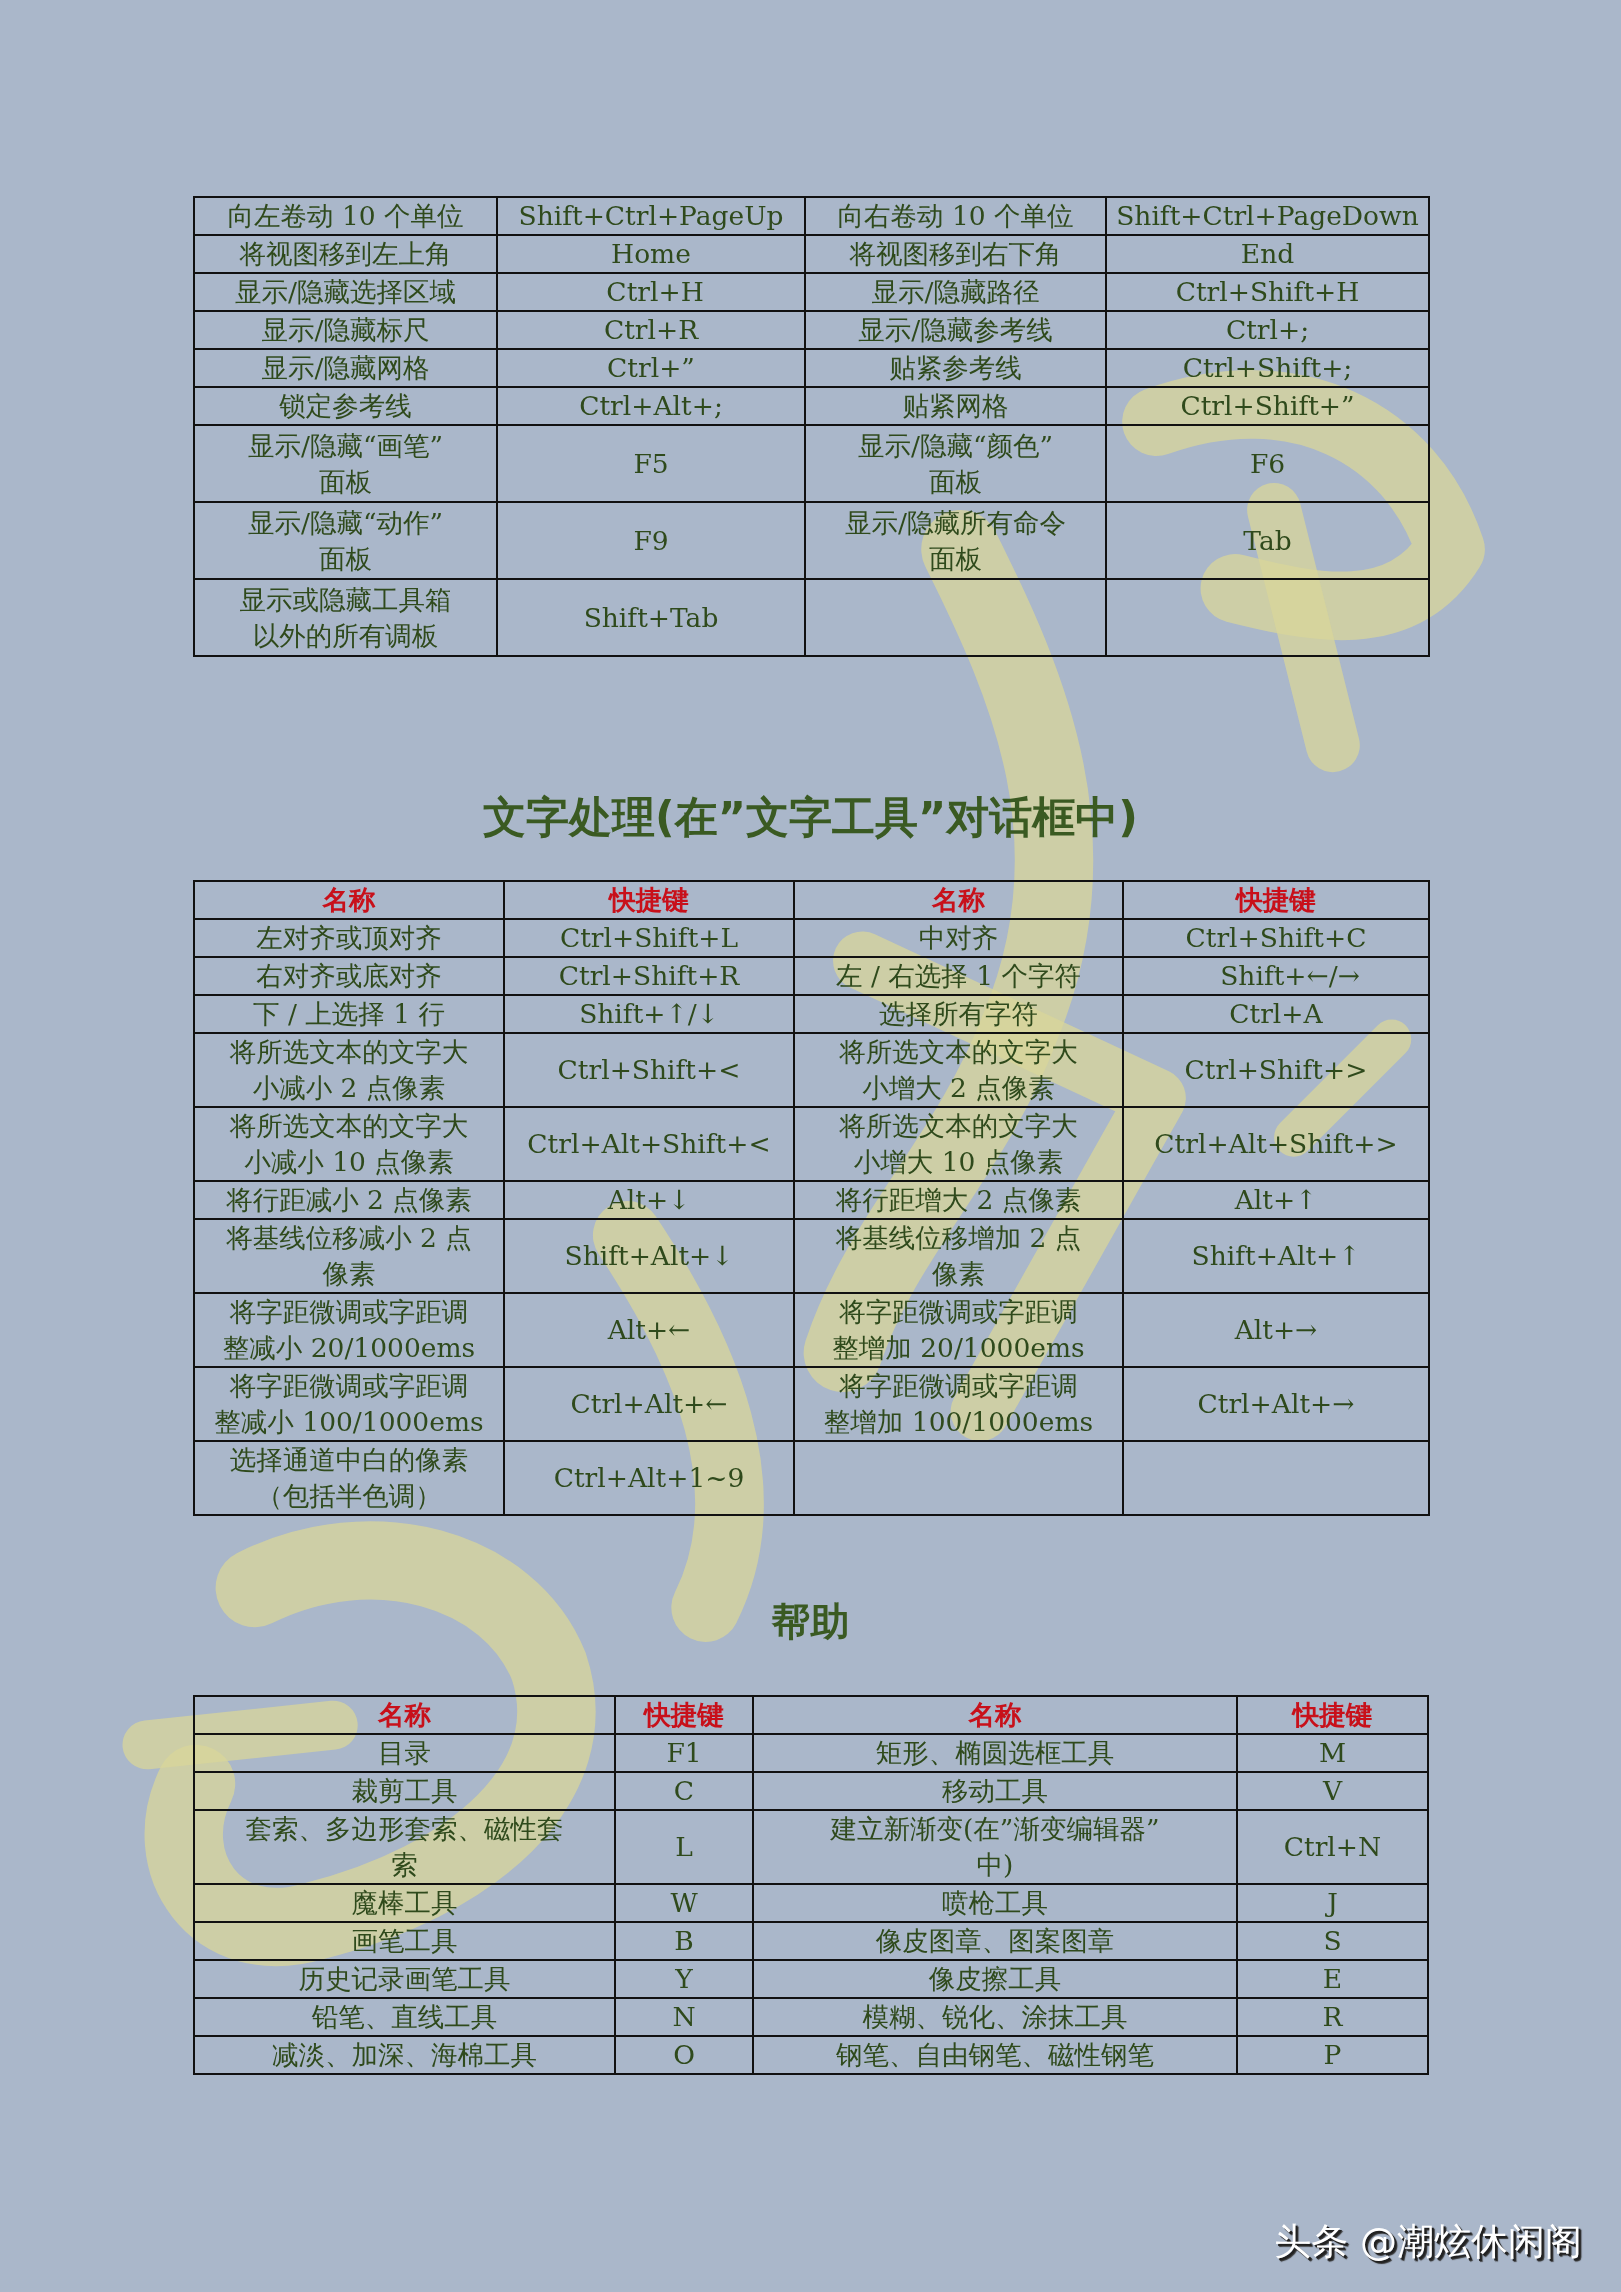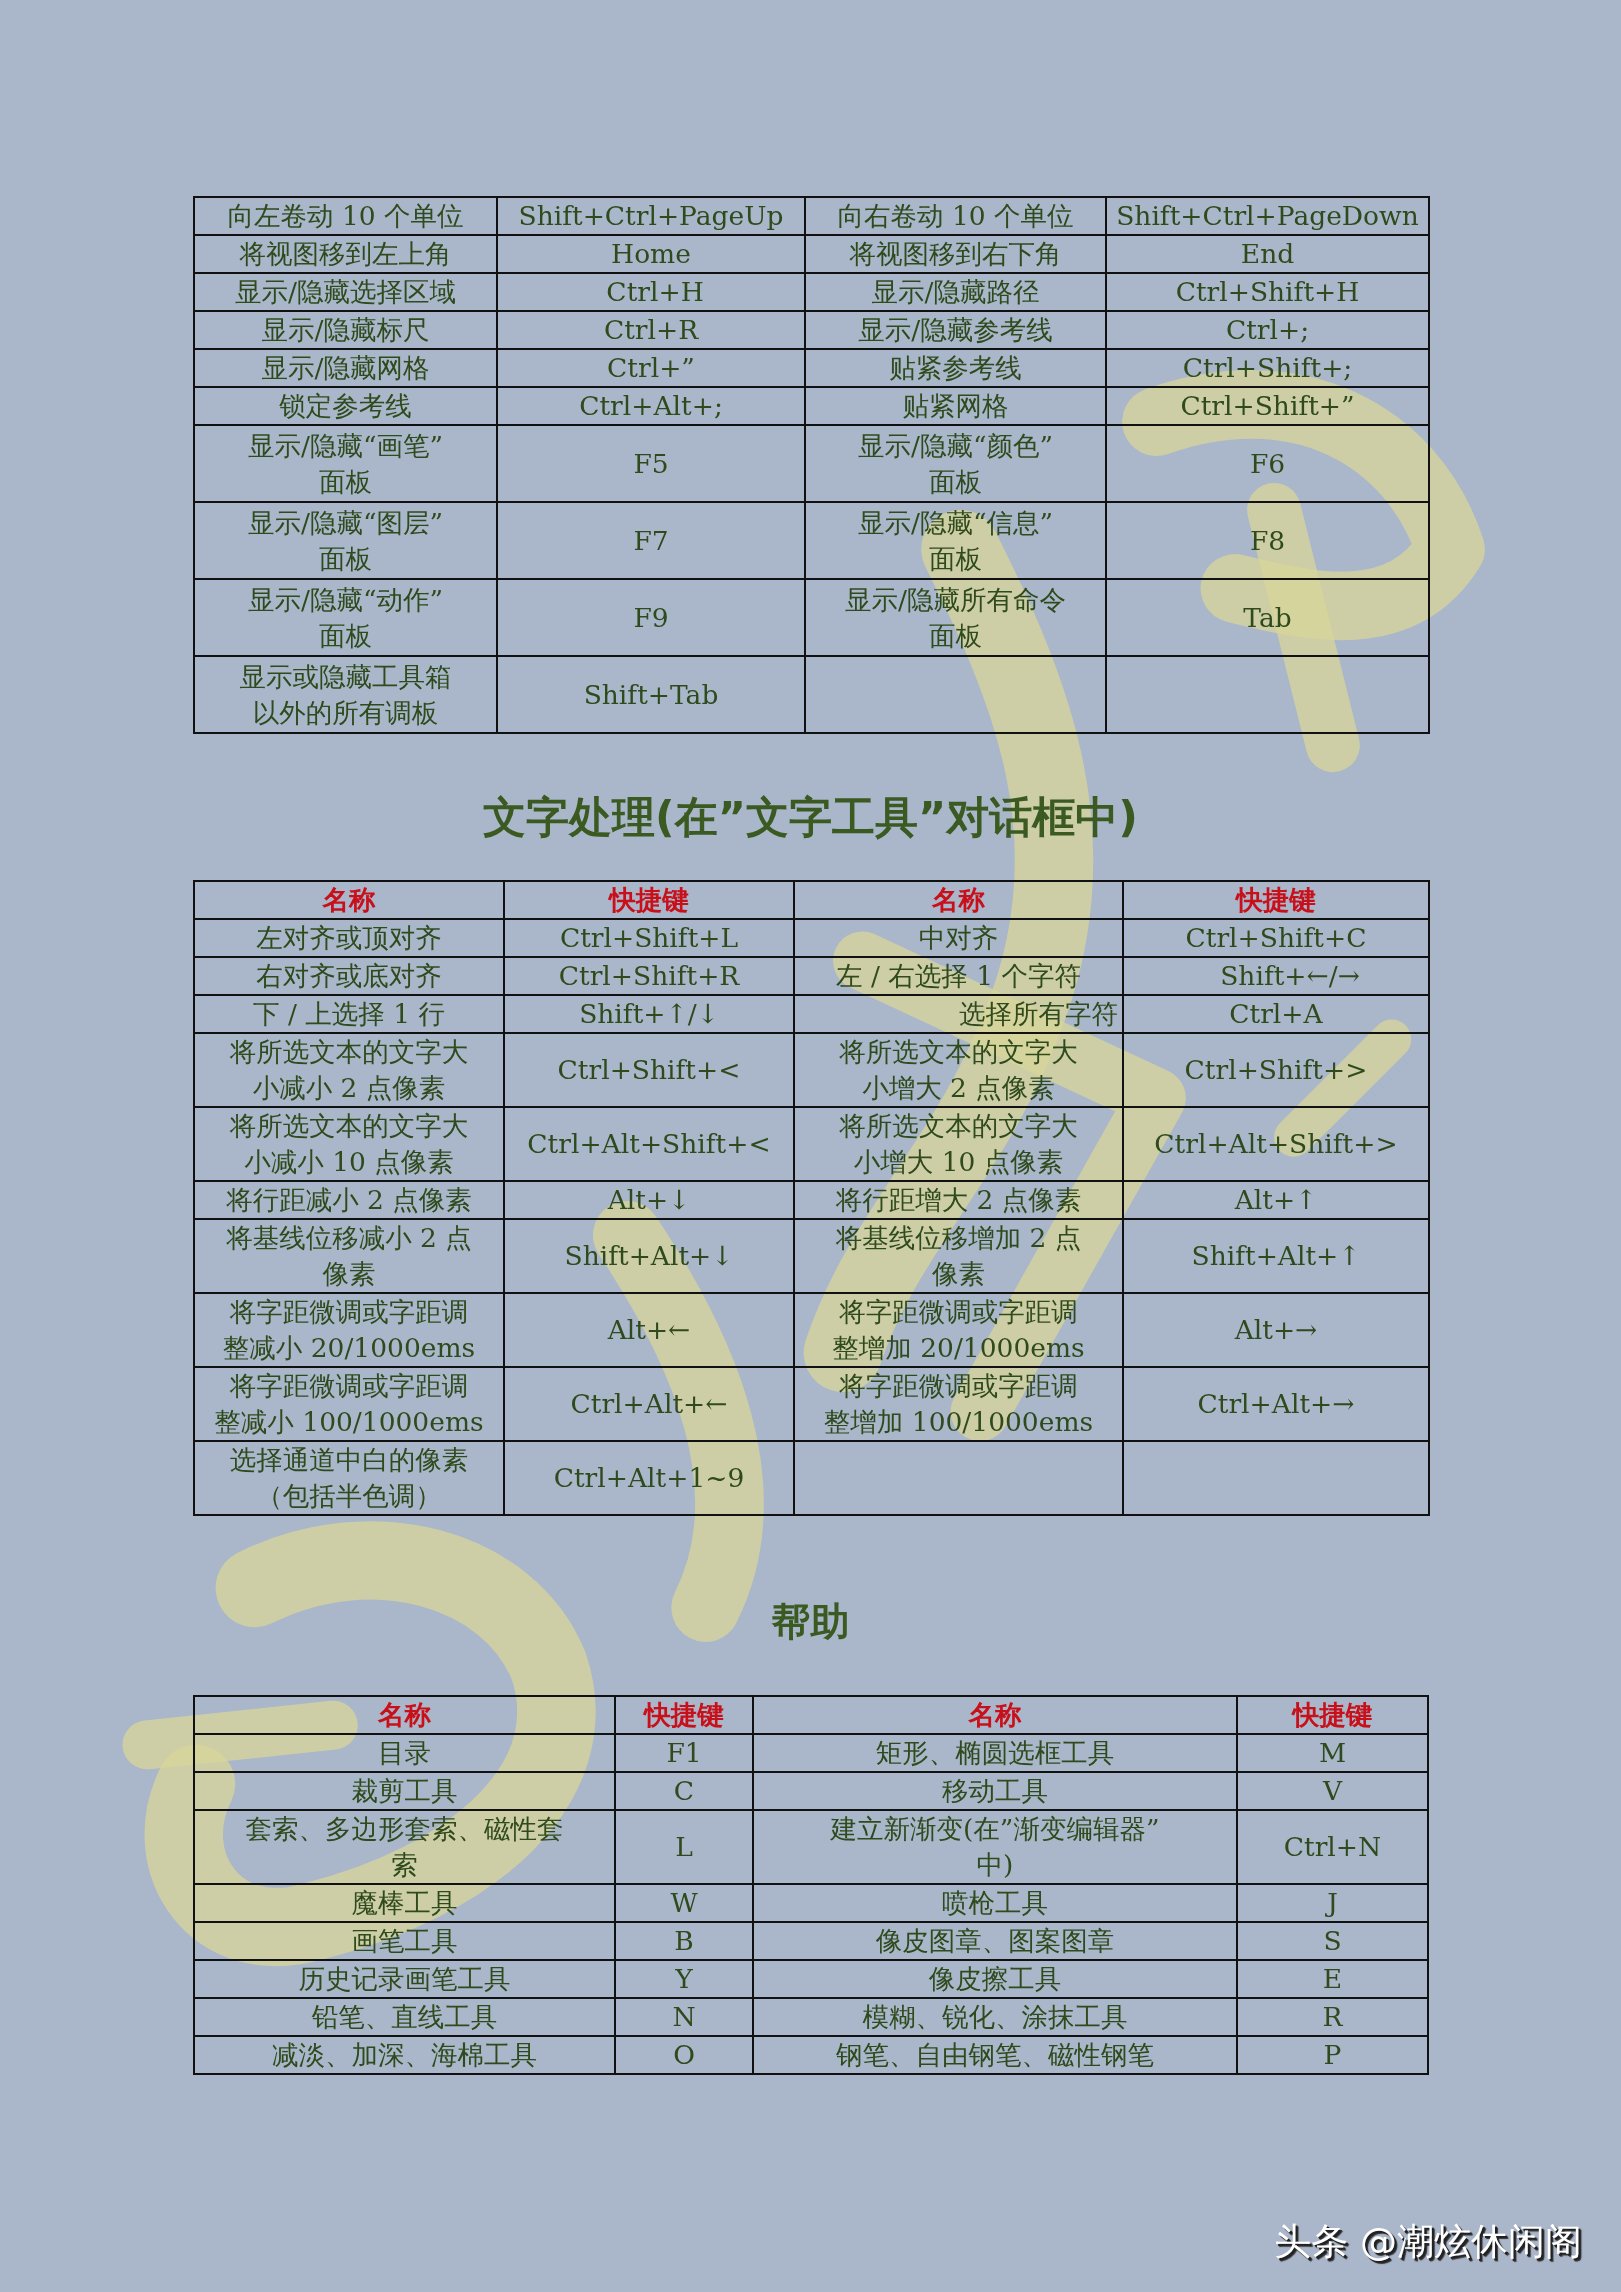--- a/index.html
+++ b/index.html
@@ -98,28 +98,20 @@
       </tr>
       <tr style="height: 77px;">
         <td style="white-space: pre-line;">显示/隐藏“画笔”
 面板</td>
         <td style="white-space: pre-line;">F5</td>
         <td style="white-space: pre-line;">显示/隐藏“颜色”
 面板</td>
         <td style="white-space: pre-line;">F6</td>
       </tr>
       <tr style="height: 77px;">
-        <td style="white-space: pre-line;">显示/隐藏“图层”
-面板</td>
-        <td style="white-space: pre-line;">F7</td>
-        <td style="white-space: pre-line;">显示/隐藏“信息”
-面板</td>
-        <td style="white-space: pre-line;">F8</td>
-      </tr>
-      <tr style="height: 77px;">
         <td style="white-space: pre-line;">显示/隐藏“动作”
 面板</td>
         <td style="white-space: pre-line;">F9</td>
         <td style="white-space: pre-line;">显示/隐藏所有命令
 面板</td>
         <td style="white-space: pre-line;">Tab</td>
       </tr>
       <tr style="height: 77px;">
         <td style="white-space: pre-line;">显示或隐藏工具箱
 以外的所有调板</td>
@@ -154,21 +146,21 @@
       </tr>
       <tr style="height: 36px;">
         <td style="white-space: pre-line;">右对齐或底对齐</td>
         <td style="white-space: pre-line;">Ctrl+Shift+R</td>
         <td style="white-space: pre-line;">左 / 右选择 1 个字符</td>
         <td style="white-space: pre-line; padding-left: 32px;">Shift+←/→</td>
       </tr>
       <tr style="height: 36px;">
         <td style="white-space: pre-line;">下 / 上选择 1 行</td>
         <td style="white-space: pre-line;">Shift+↑/↓</td>
-        <td style="white-space: pre-line; text-align: right;">选择所有字符</td>
+        <td style="white-space: pre-line;">选择所有字符</td>
         <td style="white-space: pre-line;">Ctrl+A</td>
       </tr>
       <tr style="height: 73px;">
         <td style="white-space: pre-line;">将所选文本的文字大
 小减小 2 点像素</td>
         <td style="white-space: pre-line;">Ctrl+Shift+&lt;</td>
         <td style="white-space: pre-line;">将所选文本的文字大
 小增大 2 点像素</td>
         <td style="white-space: pre-line;">Ctrl+Shift+&gt;</td>
       </tr>

